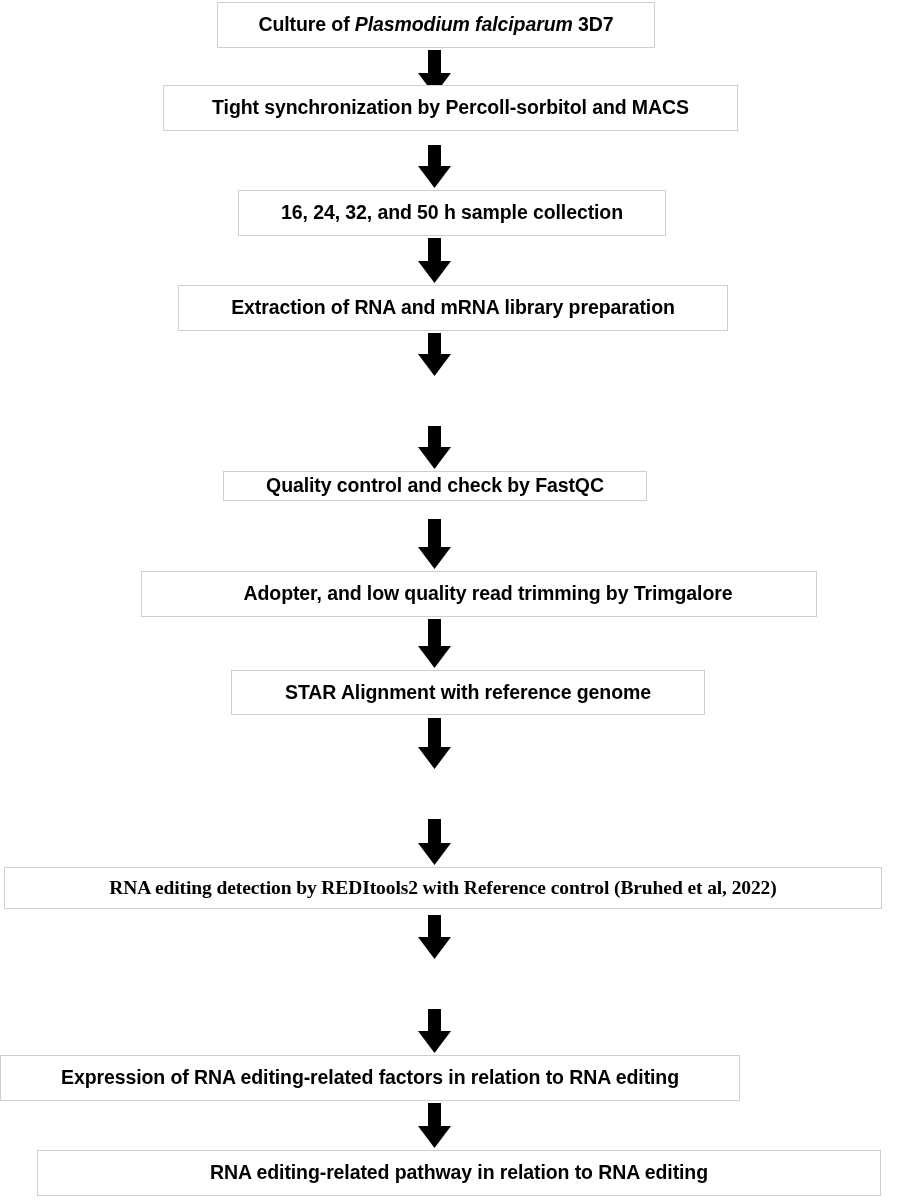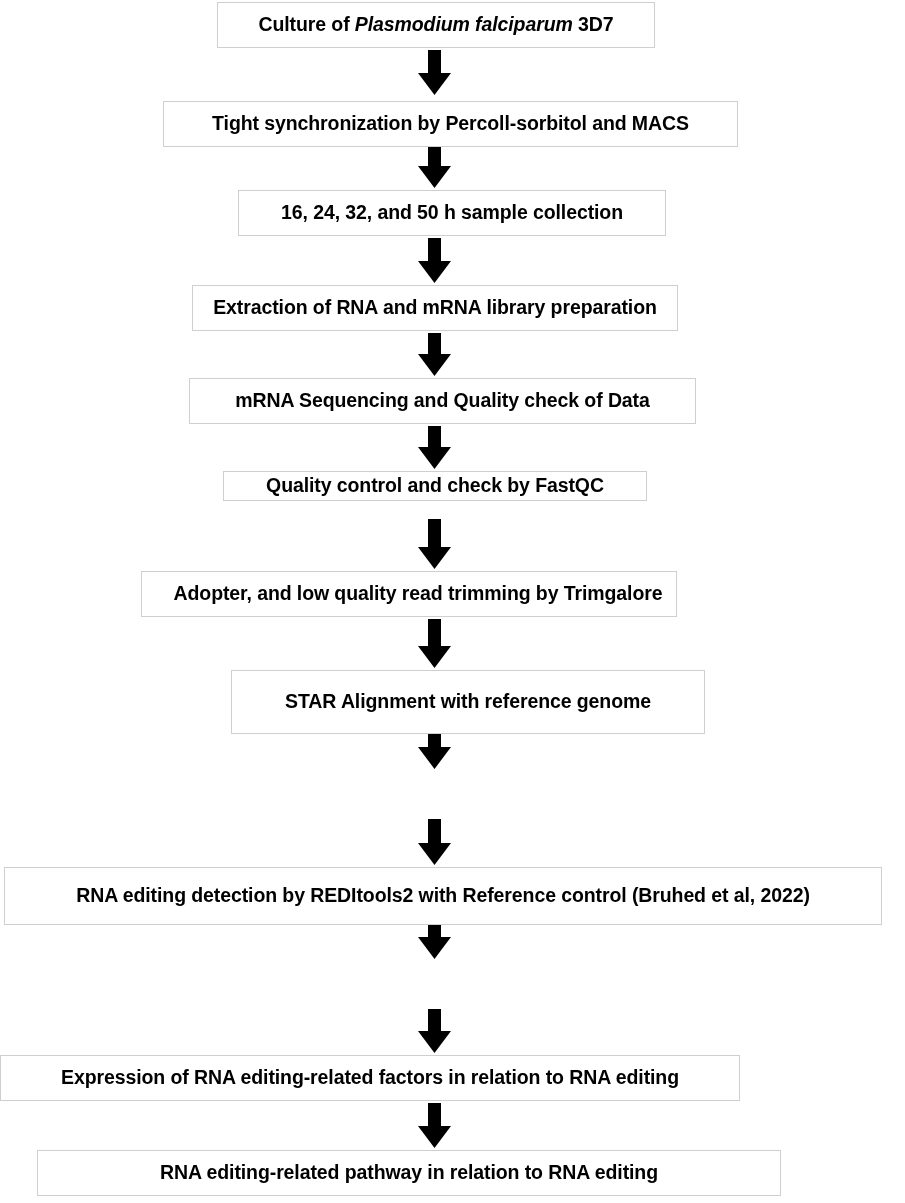--- a/index.html
+++ b/index.html
@@ -112,43 +112,40 @@
       </svg>
     </div>
     <div class="arrow" style="left: 418px; top: 1103px; width: 33px; height: 45px;">
       <svg width="33" height="45" viewBox="0 0 33 45">
         <polygon points="10,0 23,0 23,23 33,23 16.5,45 0,23 10,23" fill="#000000"></polygon>
       </svg>
     </div>
     <div class="node" style="left: 217px; top: 2px; width: 438px; height: 46px;">
       <span class="label"><span>Culture of </span><span class="sci">Plasmodium falciparum</span><span> 3D7</span></span>
     </div>
-    <div class="node" style="left: 163px; top: 101px; width: 575px; height: 46px; align-items: center;">
+    <div class="node" style="left: 163px; top: 85px; width: 575px; height: 46px; align-items: center;">
       <span class="label">Tight synchronization by Percoll-sorbitol and MACS</span>
     </div>
     <div class="node" style="left: 238px; top: 190px; width: 428px; height: 46px;">
       <span class="label">16, 24, 32, and 50 h sample collection</span>
     </div>
-    <div class="node" style="left: 192px; top: 285px; width: 486px; height: 46px;">
+    <div class="node" style="left: 178px; top: 285px; width: 550px; height: 46px;">
       <span class="label">Extraction of RNA and mRNA library preparation</span>
-    </div>
-    <div class="node" style="left: 189px; top: 378px; width: 507px; height: 46px;">
-      <span class="label">mRNA Sequencing and Quality check of Data</span>
     </div>
     <div class="node" style="left: 223px; top: 471px; width: 424px; height: 30px;">
       <span class="label">Quality control and check by FastQC</span>
     </div>
-    <div class="node" style="left: 141px; top: 571px; width: 536px; height: 46px; padding-left: 24px;">
+    <div class="node" style="left: 141px; top: 571px; width: 676px; height: 46px; padding-left: 24px;">
       <span class="label">Adopter, and low quality read trimming by Trimgalore</span>
     </div>
-    <div class="node" style="left: 231px; top: 670px; width: 474px; height: 64px;">
+    <div class="node" style="left: 231px; top: 670px; width: 474px; height: 45px;">
       <span class="label">STAR Alignment with reference genome</span>
     </div>
-    <div class="node" style="left: 4px; top: 867px; width: 878px; height: 58px;">
+    <div class="node" style="left: 4px; top: 867px; width: 878px; height: 42px; font-family: Liberation Serif, serif;">
       <span class="label">RNA editing detection by REDItools2 with Reference control (Bruhed et al, 2022)</span>
     </div>
     <div class="node" style="left: 0px; top: 1055px; width: 740px; height: 46px;">
       <span class="label">Expression of RNA editing-related factors in relation to RNA editing</span>
     </div>
-    <div class="node" style="left: 37px; top: 1150px; width: 744px; height: 46px;">
+    <div class="node" style="left: 37px; top: 1150px; width: 844px; height: 46px;">
       <span class="label">RNA editing-related pathway in relation to RNA editing</span>
     </div>
   </div>
 
 </body></html>

